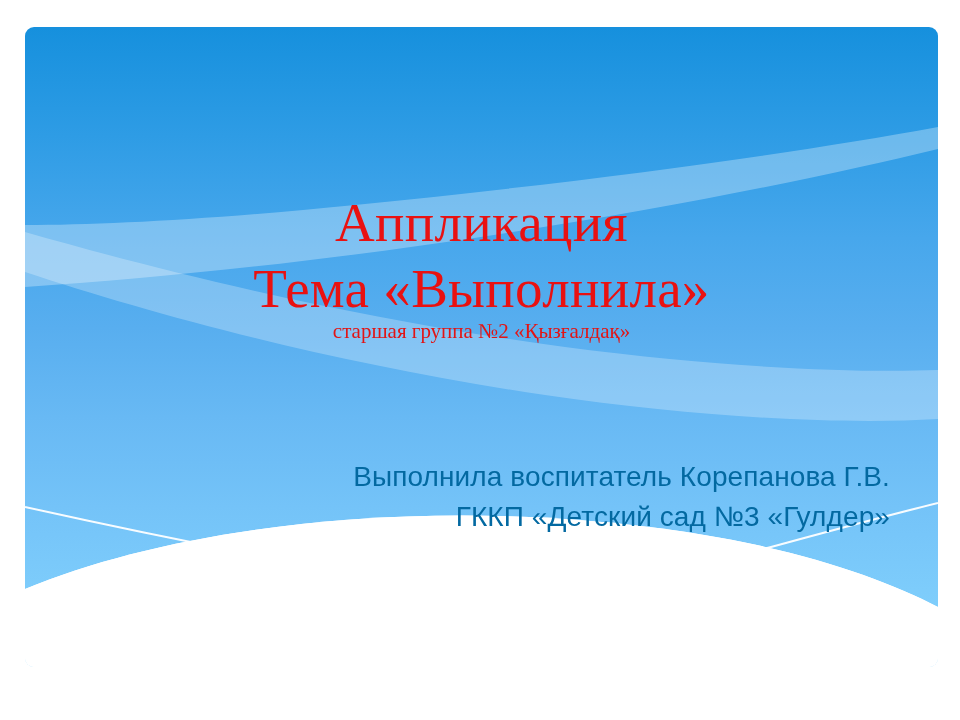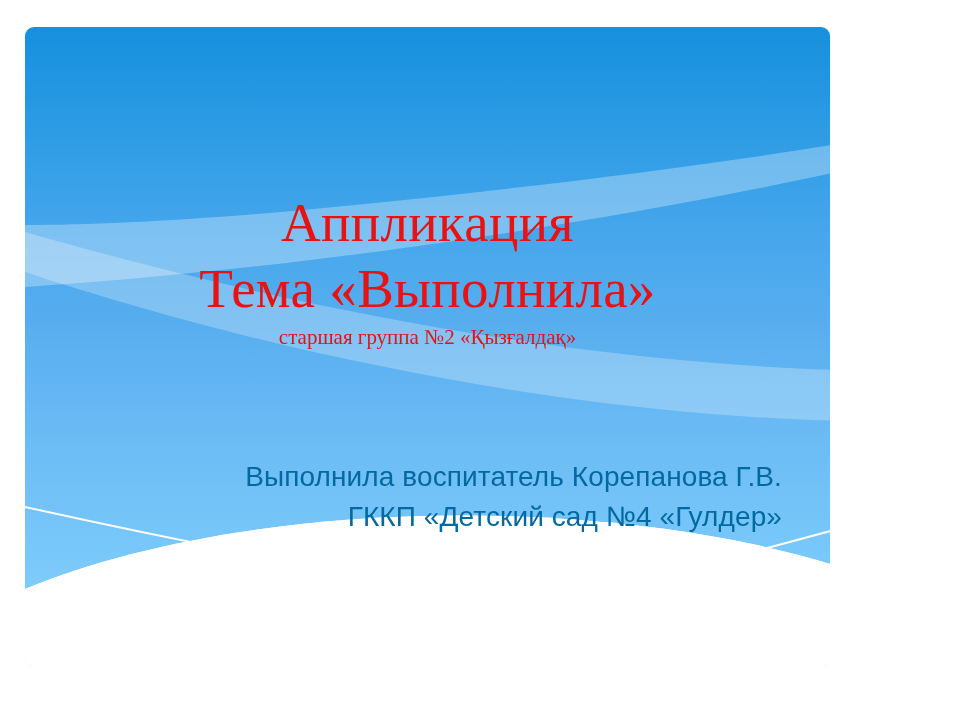--- a/index.html
+++ b/index.html
@@ -19,21 +19,21 @@
     width: 960px;
     height: 720px;
     background: #ffffff;
   }
 
   
   #slide-canvas {
     position: absolute;
     left: 25px;
     top: 27px;
-    width: 805px;
+    width: 913px;
     height: 640px;
     border-radius: 9px;
     overflow: hidden;
     background: #ffffff;
   }
 
   
   #slide-bg {
     position: absolute;
     inset: 0;
@@ -79,21 +79,21 @@
   }
   .title-line.line-1 { padding-bottom: 11px; }
   .title-line.line-2 { padding-bottom: 4px; }
 
   .title-sub {
     color: #e21414;
     font-family: "Liberation Serif", serif;
     font-size: 21px;
     font-weight: normal;
     display: block;
-    margin-top: 7px;
+    margin-top: 1px;
   }
 
   #author-block {
     position: absolute;
     left: 0;
     right: 48px;
     top: 430px;
     text-align: right;
     line-height: 1.42;
   }
@@ -144,17 +144,17 @@
     </svg>
 
     <div id="title-block">
       <span class="title-line line-1">Аппликация</span>
       <span class="title-line line-2">Тема «Выполнила»</span>
       <span class="title-sub">старшая  группа  №2 «Қызғалдақ»</span>
     </div>
 
     <div id="author-block">
       <span class="author-line">Выполнила воспитатель Корепанова  Г.В.</span>
-      <span class="author-line">ГККП «Детский сад №4 «Гулдер»</span>
+      <span class="author-line">ГККП «Детский сад №3 «Гулдер»</span>
     </div>
 
   </div>
 </div>
 
 </body></html>

